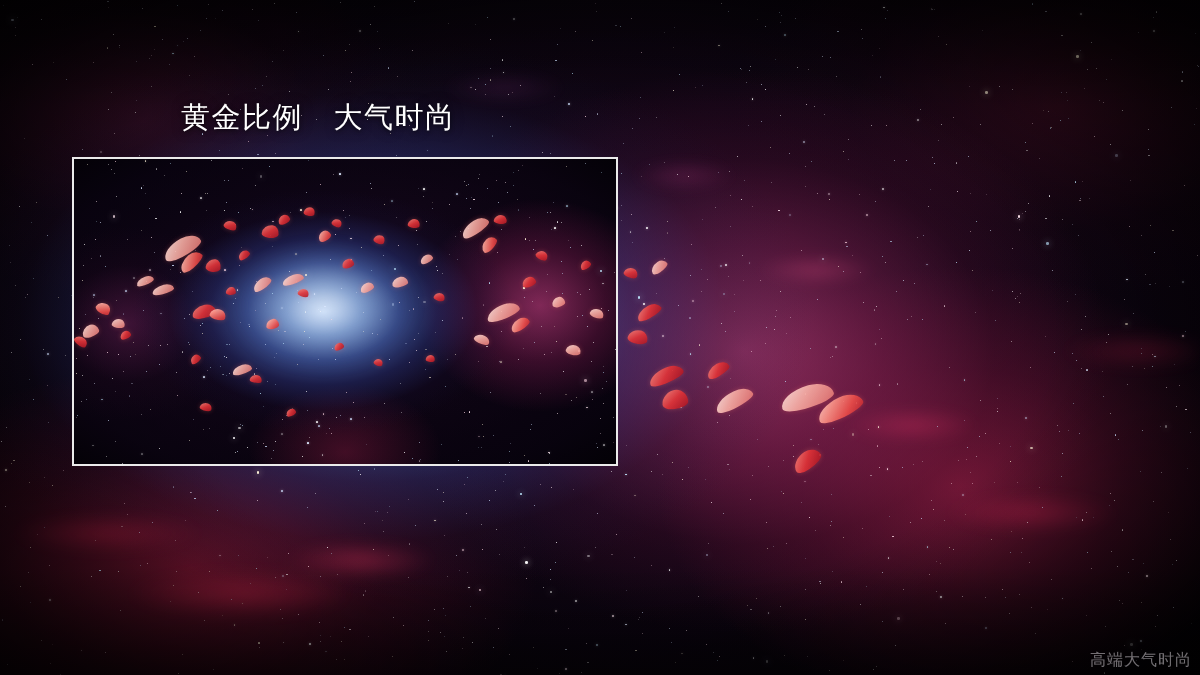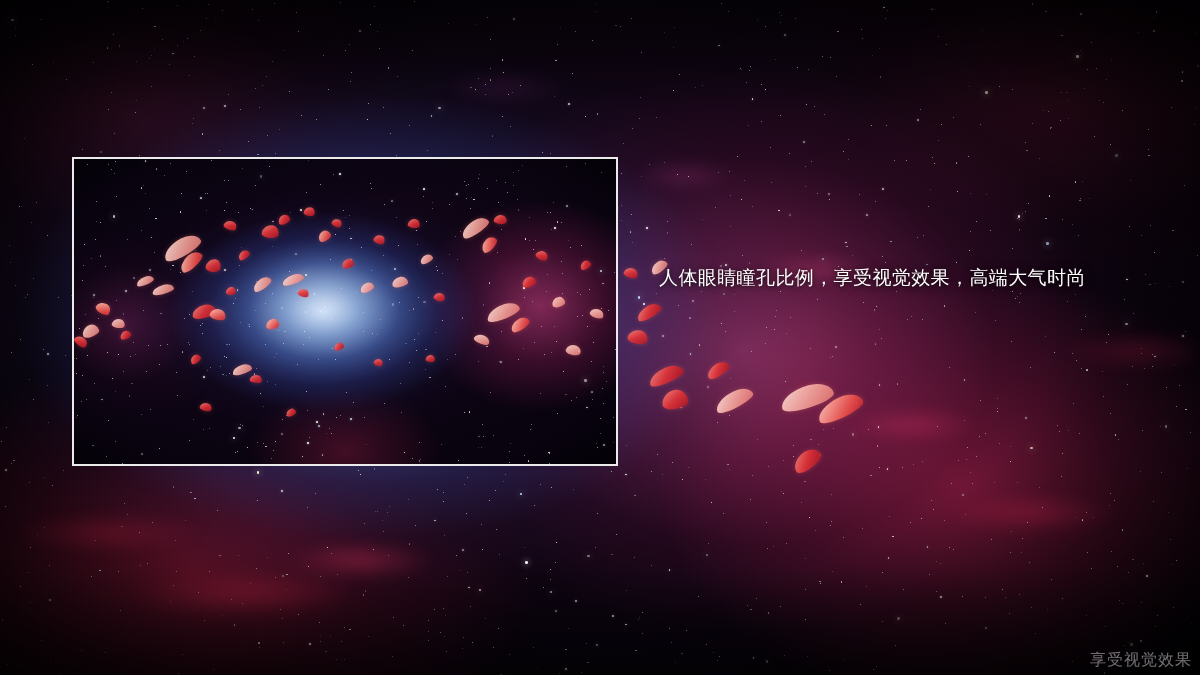--- a/index.html
+++ b/index.html
@@ -1380,20 +1380,21 @@
       <i class="petal pale" style="left:714px;top:392px;width:40px;height:16px;transform:rotate(-26deg);opacity:0.95;"></i>
       <i class="petal pale" style="left:780px;top:386px;width:54px;height:22px;transform:rotate(-16deg);opacity:0.95;"></i>
       <i class="petal" style="left:816px;top:398px;width:48px;height:20px;transform:rotate(-24deg);opacity:0.95;"></i>
       <i class="petal deep" style="left:792px;top:452px;width:30px;height:17px;transform:rotate(-34deg);opacity:0.95;"></i>
       <i class="petal deep" style="left:636px;top:306px;width:26px;height:12px;transform:rotate(-28deg);opacity:0.95;"></i>
       <i class="petal deep" style="left:628px;top:330px;width:20px;height:14px;transform:rotate(14deg);opacity:0.95;"></i>
       <i class="petal pale" style="left:650px;top:262px;width:18px;height:10px;transform:rotate(-34deg);opacity:0.95;"></i>
       <i class="petal deep" style="left:624px;top:268px;width:14px;height:10px;transform:rotate(22deg);opacity:0.95;"></i>
     </div>
 
+  <div id="slide-title">黄金比例　大气时尚</div>
 
   <div id="picture-frame">
     <div id="frame-inner"></div>
     <div id="frame-glow"></div>
     <div class="stars" id="frame-stars">
         <i class="star" style="left:93.3px;top:185.0px;width:0.81px;height:0.81px;opacity:0.75;background:#ffe6ef;"></i>
         <i class="star" style="left:268.7px;top:50.6px;width:0.81px;height:0.81px;opacity:0.90;background:#ffd8e4;"></i>
         <i class="star" style="left:396.2px;top:48.5px;width:0.81px;height:0.81px;opacity:0.81;background:#dce8ff;"></i>
         <i class="star" style="left:538.5px;top:283.4px;width:0.81px;height:0.81px;opacity:0.31;background:#ffd8e4;"></i>
         <i class="star" style="left:496.9px;top:240.9px;width:0.81px;height:0.81px;opacity:0.67;background:#ffffff;"></i>
@@ -1868,18 +1869,17 @@
         <i class="petal deep" style="left:506px;top:102px;width:11px;height:8px;transform:rotate(-28deg);opacity:0.95;"></i>
         <i class="petal pale" style="left:516px;top:150px;width:14px;height:9px;transform:rotate(22deg);opacity:0.95;"></i>
         <i class="petal deep" style="left:260px;top:184px;width:10px;height:7px;transform:rotate(-18deg);opacity:0.95;"></i>
         <i class="petal deep" style="left:300px;top:200px;width:9px;height:7px;transform:rotate(28deg);opacity:0.95;"></i>
         <i class="petal deep" style="left:212px;top:250px;width:10px;height:7px;transform:rotate(-22deg);opacity:0.95;"></i>
         <i class="petal deep" style="left:352px;top:196px;width:9px;height:7px;transform:rotate(14deg);opacity:0.95;"></i>
       </div>
   </div>
 
   <div id="body-copy">
-    <div class="body-line">人体眼睛瞳孔比例，享受视觉效果，高端大气时尚</div>
   </div>
 
-  <div id="watermark">享受视觉效果</div>
+  <div id="watermark">高端大气时尚</div>
 
 </div>
 
 </body></html>

